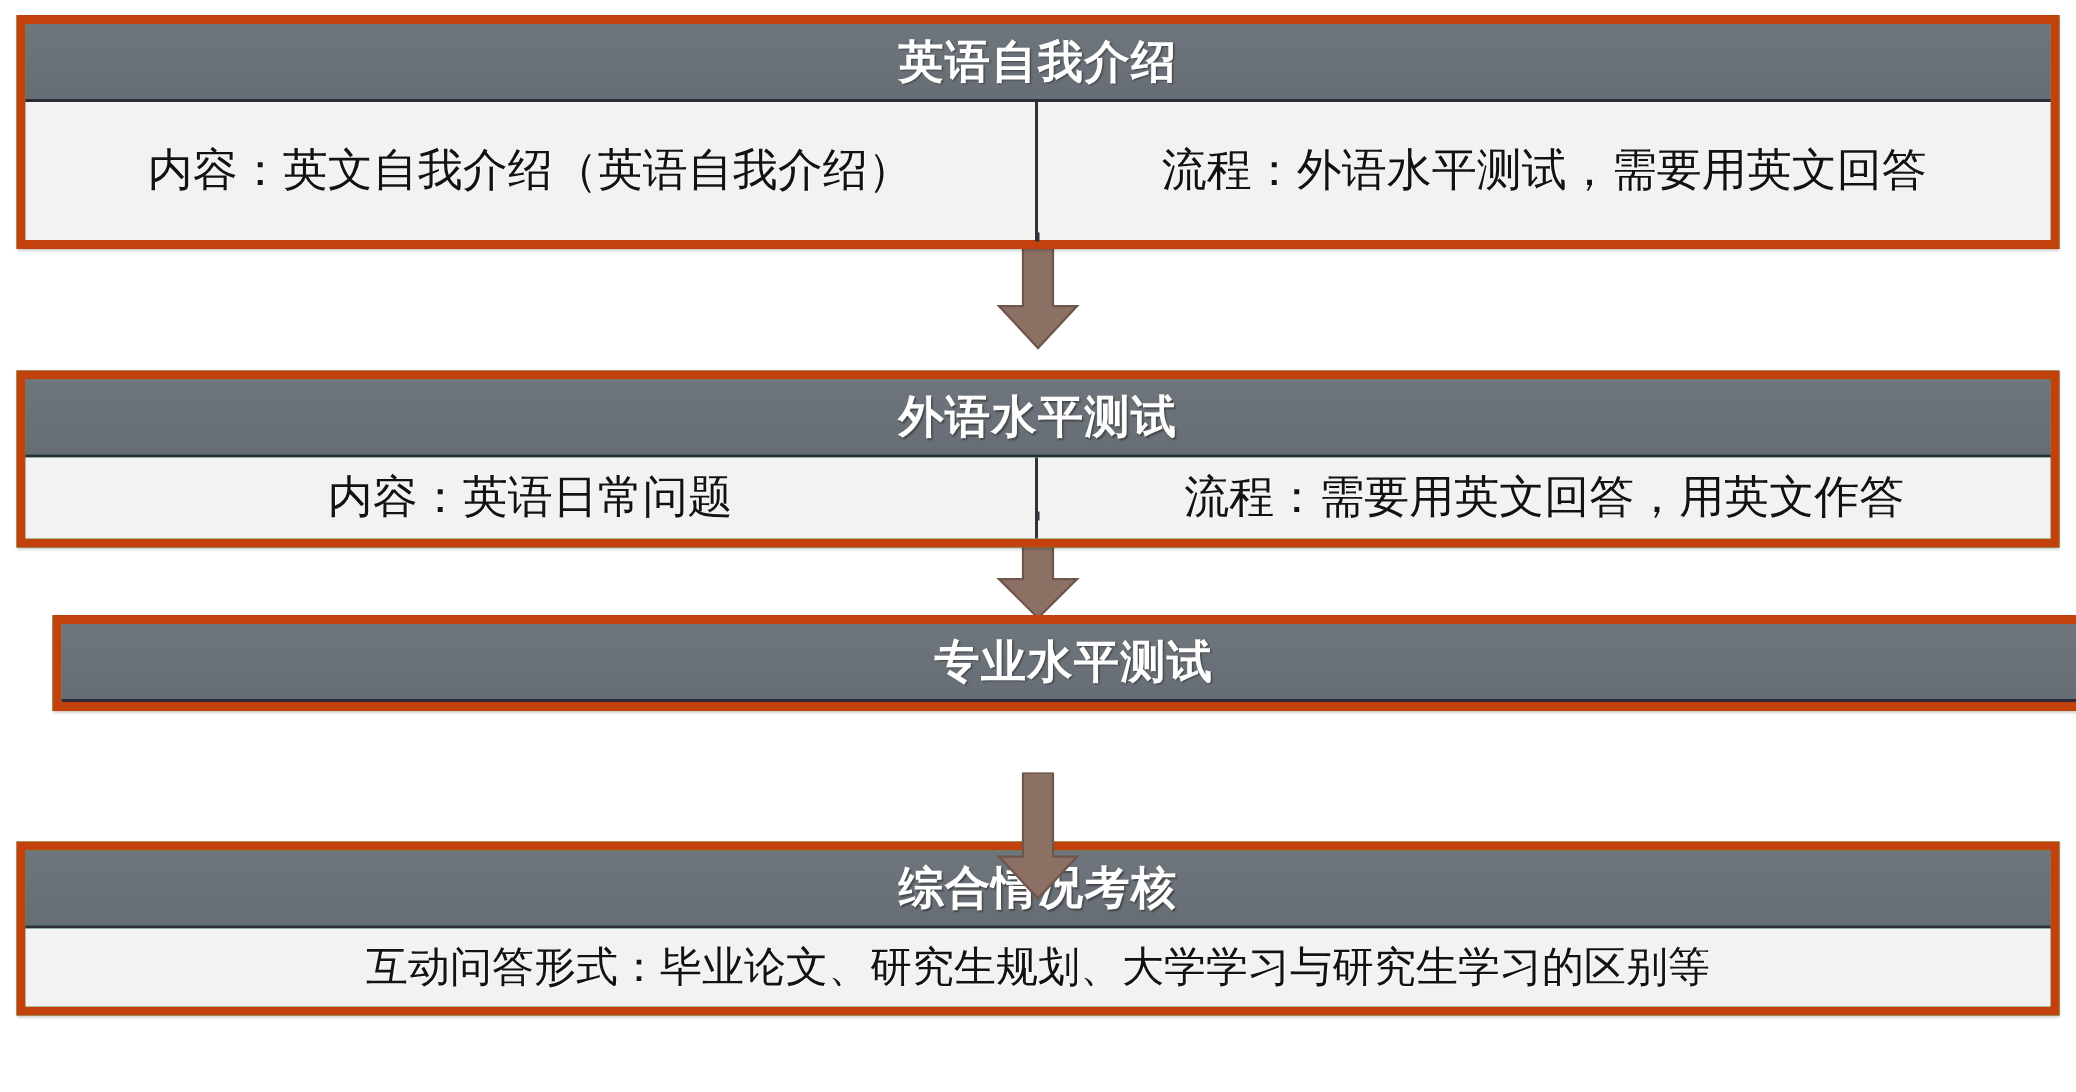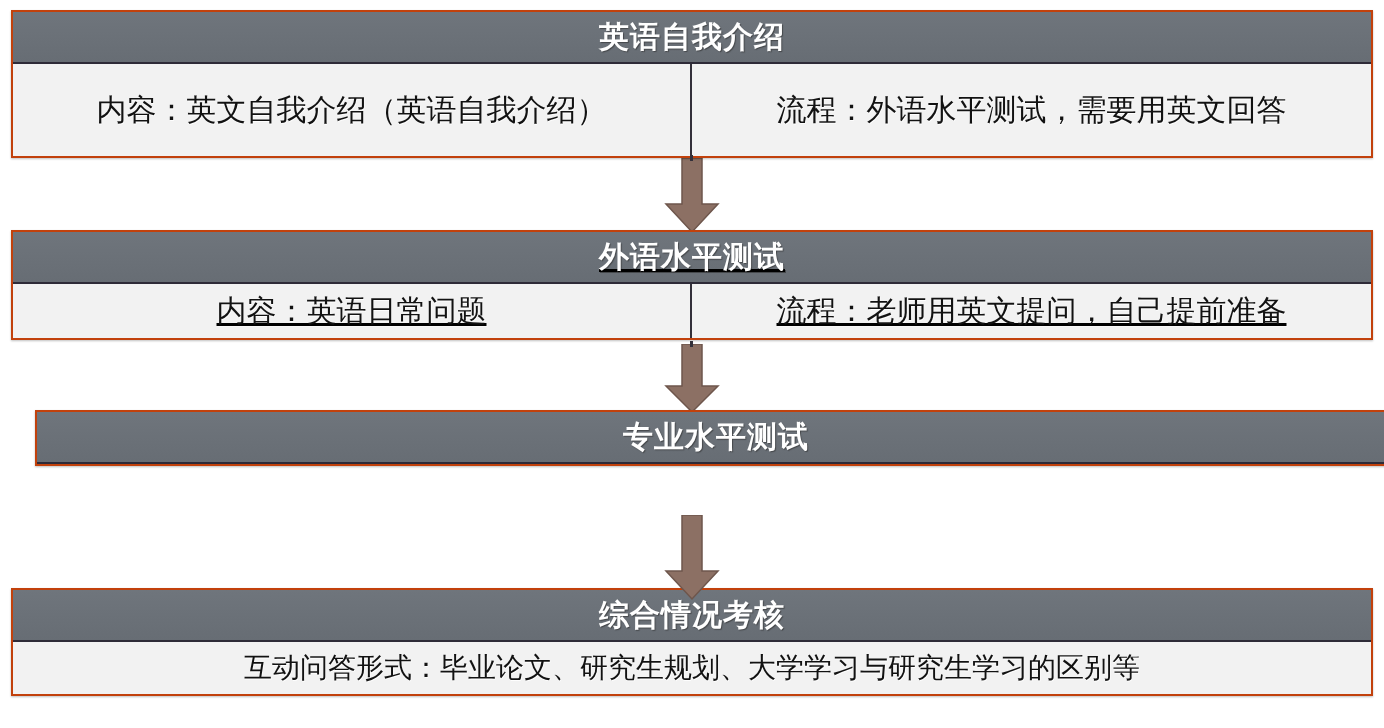--- a/index.html
+++ b/index.html
@@ -22,21 +22,21 @@
     width: 1384px;
     height: 728px;
   }
 
   
   .stage {
     position: absolute;
     left: 11px;
     width: 1362px;
     box-sizing: border-box;
-    border: 2px solid #c2410c;
+    border: 6px solid #c2410c;
     background: #22c55e;
     box-shadow: 0 1px 2px rgba(0,0,0,0.25);
     z-index: 2;
   }
 
   .stage-header {
     background: #6A7077;
     background: linear-gradient(180deg, #6F757C 0%, #676D74 100%);
     color: #FFFFFF;
     text-align: center;
@@ -83,23 +83,23 @@
   .body-2 { height: 54px; }
   .body-3 { height: 106px; }
   .body-4 { height: 52px; }
 
   .txt-30 { font-size: 30px; }
   .txt-29 { font-size: 29px; }
   .txt-28 { font-size: 28px; }
 
   
   #stage-1 { top: 10px; }
-  #stage-2 { top: 230px; text-decoration: underline; }
+  #stage-2 { top: 247px; }
   #stage-3 { top: 410px; margin-left: 24px; }
-  #stage-4 { top: 588px; }
+  #stage-4 { top: 561px; }
 
   
   .arrow {
     position: absolute;
     left: 662px;
     width: 60px;
     z-index: 1;
   }
   .arrow svg { display: block; width: 60px; height: 100%; }
 
@@ -134,21 +134,21 @@
   <div class="arrow" id="arrow-1">
     <svg viewBox="0 0 60 76" preserveAspectRatio="none" aria-hidden="true">
       <polygon points="20,0 40,0 40,46 56,46 30,74 4,46 20,46" fill="#8C7064" stroke="#6E564C" stroke-width="1.5"></polygon>
     </svg>
   </div>
 
   <div class="stage" id="stage-2">
     <div class="stage-header hdr-h">外语水平测试</div>
     <div class="stage-body body-2">
       <div class="cell cell-left txt-30">内容：英语日常问题</div>
-      <div class="cell txt-30">流程：老师用英文提问，自己提前准备</div>
+      <div class="cell txt-30">流程：需要用英文回答，用英文作答</div>
     </div>
   </div>
 
   <div class="connector" style="top:341px;height:6px;"></div>
 
   <div class="arrow" id="arrow-2">
     <svg viewBox="0 0 60 70" preserveAspectRatio="none" aria-hidden="true">
       <polygon points="20,0 40,0 40,42 56,42 30,68 4,42 20,42" fill="#8C7064" stroke="#6E564C" stroke-width="1.5"></polygon>
     </svg>
   </div>

